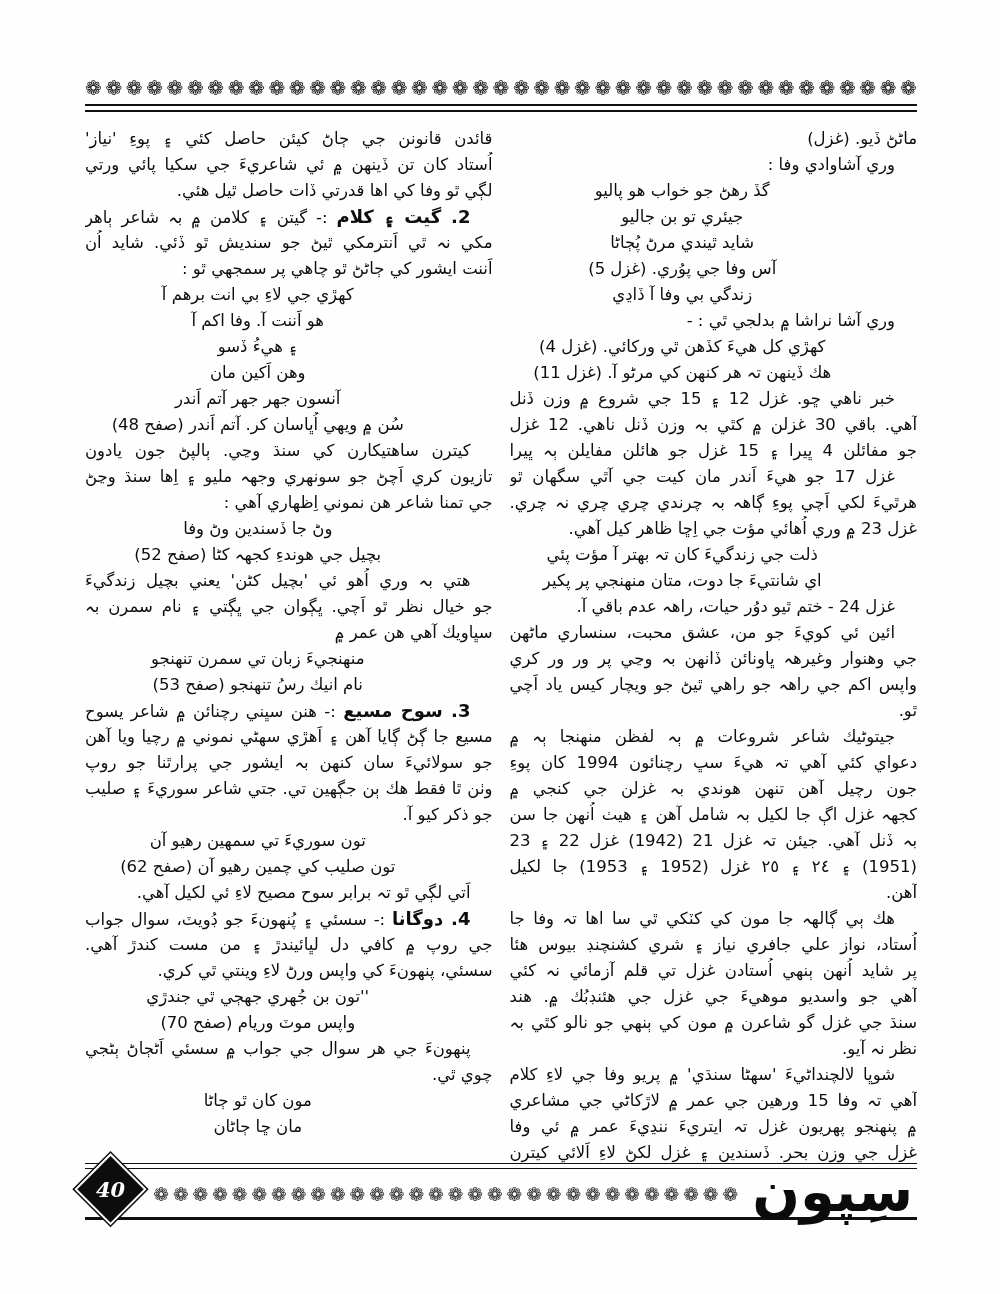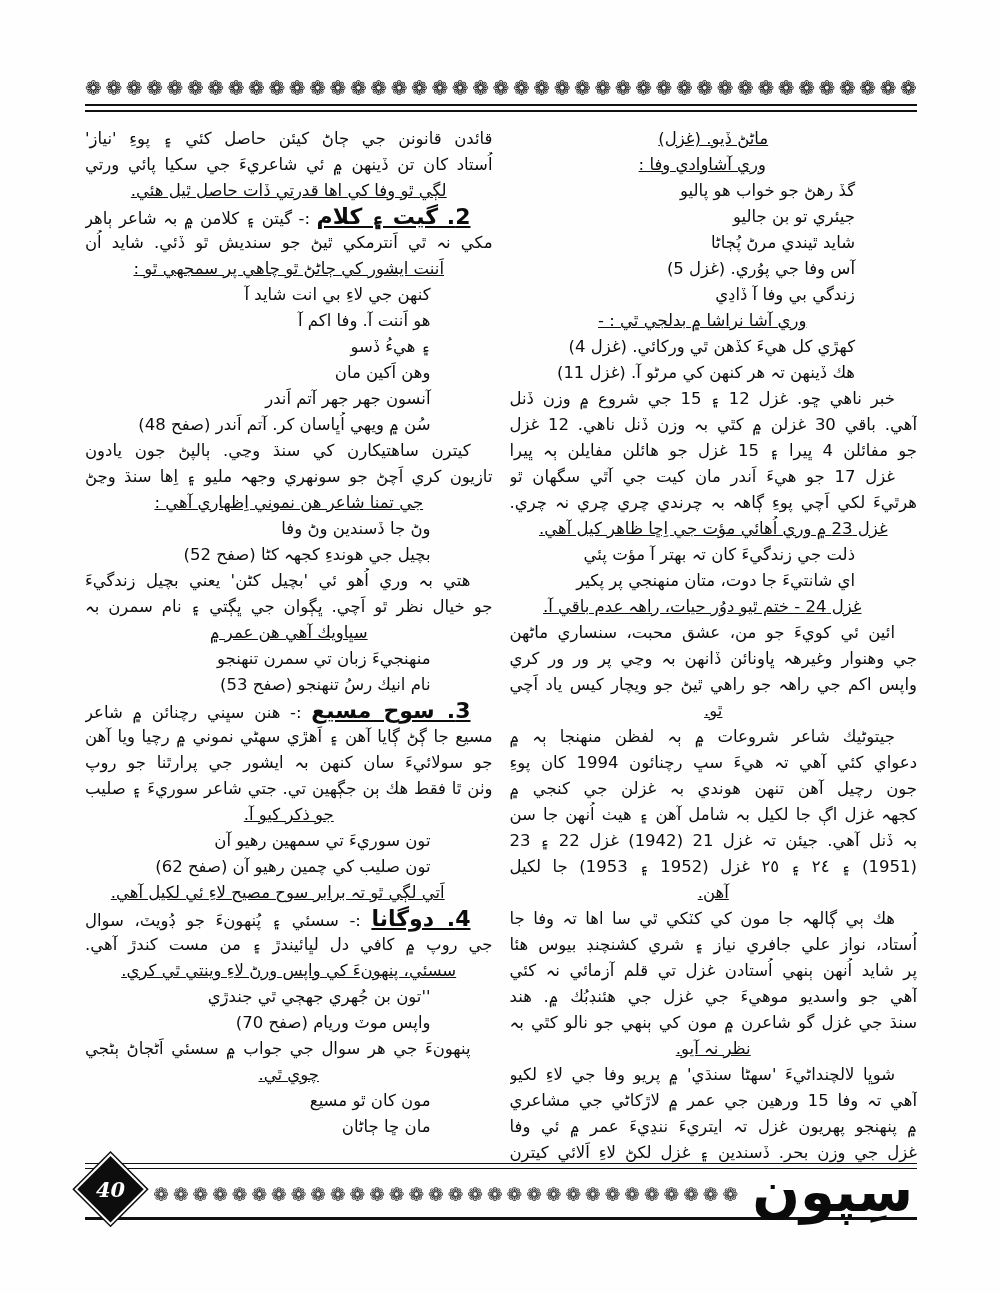--- a/index.html
+++ b/index.html
@@ -30,24 +30,24 @@
   .columns {
     position: absolute; left: 85px; right: 83px; top: 118px;
     display: flex; gap: 17px;
   }
   .col { flex: 1 1 0; min-width: 0; font-size: 16.5px; color: #0d0d0d; margin-top: 8px; }
   .line {
     height: 26px; line-height: 26px;
     overflow: hidden; direction: rtl;
   }
   .line.j  { text-align: justify; text-align-last: justify; }
-  .line.e  { text-align: center; text-decoration: underline; }
-  .line.v  { text-align: right; padding-right: 62px; }
+  .line.e  { text-align: right; }
+  .line.v  { text-align: center; padding-right: 62px; }
   .line.i  { text-indent: 22px; }
-  .line b  { font-weight: bold; font-size: 22px; letter-spacing: 0.5px; text-decoration: underline; }
+  .line b  { font-weight: bold; font-size: 18px; letter-spacing: 0.5px; }
 
   
   .footer { position: absolute; left: 85px; right: 83px; top: 1163px; }
   .band {
     position: relative;
     border-top: 1.5px solid #101010;
     margin-top: 0;
   }
   .band-inner {
     margin-top: 4px;
@@ -163,33 +163,33 @@
         <div class="line j">كجهہ غزل اڳ جا لكيل بہ شامل آهن ۽ هيٺ اُنهن جا سن</div>
         <div class="line j">بہ ڏنل آهي. جيئن تہ غزل 21 (1942) غزل 22 ۽ 23</div>
         <div class="line j">(1951) ۽ ٢٤ ۽ ٢٥ غزل (1952 ۽ 1953) جا لكيل</div>
         <div class="line e">آهن.</div>
         <div class="line j i">هك ٻي ڳالهہ جا مون كي كٽكي ٿي سا اها تہ وفا جا</div>
         <div class="line j">اُستاد، نواز علي جافري نياز ۽ شري كشنچنڊ بيوس هئا</div>
         <div class="line j">پر شايد اُنهن ٻنهي اُستادن غزل تي قلم آزمائي نہ كئي</div>
         <div class="line j">آهي جو واسديو موهيءَ جي غزل جي هئنڊبُك ۾. هند</div>
         <div class="line j">سنڌ جي غزل گو شاعرن ۾ مون كي ٻنهي جو نالو كٿي بہ</div>
         <div class="line e">نظر نہ آيو.</div>
-        <div class="line j i">شوڀا لالچنداڻيءَ 'سهڻا سنڌي' ۾ پريو وفا جي لاءِ لكيو</div>
+        <div class="line j i">شوڀا لالچنداڻيءَ 'سهڻا سنڌي' ۾ پريو وفا جي لاءِ كلام</div>
         <div class="line j">آهي تہ وفا 15 ورهين جي عمر ۾ لاڙكاڻي جي مشاعري</div>
         <div class="line j">۾ پنهنجو پهريون غزل تہ ايتريءَ ننڍيءَ عمر ۾ ئي وفا</div>
         <div class="line j">غزل جي وزن بحر. ڏسندين ۽ غزل لكڻ لاءِ اَلائي كيترن</div>
       </div>
     <div class="col" dir="rtl">
         <div class="line j">قائدن قانونن جي ڄاڻ كيئن حاصل كئي ۽ پوءِ 'نياز'</div>
         <div class="line j">اُستاد كان تن ڏينهن ۾ ئي شاعريءَ جي سكيا پائي ورتي</div>
         <div class="line e">لڳي ٿو وفا كي اها قدرتي ڏات حاصل ٿيل هئي.</div>
         <div class="line j i"><b>2. گيت ۽ كلام</b> :- گيتن ۽ كلامن ۾ بہ شاعر ٻاهر</div>
         <div class="line j">مكي نہ ٿي اَنترمكي ٿيڻ جو سنديش ٿو ڏئي. شايد اُن</div>
         <div class="line e">اَننت ايشور كي ڄاڻڻ ٿو چاهي پر سمجهي ٿو :</div>
-        <div class="line v">كنهن جي لاءِ بي انت شايد آ</div>
+        <div class="line v">كهڙي جي لاءِ بي انت برهم آ</div>
         <div class="line v">هو اَننت آ. وفا اكم آ</div>
         <div class="line v">۽ هيءُ ڏسو</div>
         <div class="line v">وهن اَكين مان</div>
         <div class="line v">آنسون جهر جهر آتم اَندر</div>
         <div class="line v">سُن ۾ ويهي اُڀاسان كر. آتم اَندر (صفح 48)</div>
         <div class="line j i">كيترن ساهتيكارن كي سنڌ وڃي. ٻالپڻ جون يادون</div>
         <div class="line j">تازيون كري اَچڻ جو سونهري وجهہ مليو ۽ اِها سنڌ وڃڻ</div>
         <div class="line e">جي تمنا شاعر هن نموني اِظهاري آهي :</div>
         <div class="line v">وڻ جا ڏسندين وڻ وفا</div>
         <div class="line v">بچيل جي هوندءِ كجهہ كڻا (صفح 52)</div>
@@ -206,21 +206,21 @@
         <div class="line v">تون سوريءَ تي سمهين رهيو آن</div>
         <div class="line v">تون صليب كي چمين رهيو آن (صفح 62)</div>
         <div class="line e i">اَتي لڳي ٿو تہ برابر سوح مصيح لاءِ ئي لكيل آهي.</div>
         <div class="line j i"><b>4. دوگانا</b> :- سسئي ۽ پُنهونءَ جو ڊُويٽ، سوال جواب</div>
         <div class="line j">جي روپ ۾ كافي دل لڀائيندڙ ۽ من مست كندڙ آهي.</div>
         <div class="line e">سسئي، پنهونءَ كي واپس ورڻ لاءِ وينتي ٿي كري.</div>
         <div class="line v">''تون بن جُهري جهڄي ٿي جندڙي</div>
         <div class="line v">واپس موٽ وريام (صفح 70)</div>
         <div class="line j i">پنهونءَ جي هر سوال جي جواب ۾ سسئي اَڻڄاڻ ٻڻجي</div>
         <div class="line e">چوي ٿي.</div>
-        <div class="line v">مون كان ٿو مسيع</div>
+        <div class="line v">مون كان ٿو ڄاڻا</div>
         <div class="line v">مان ڇا ڄاڻان</div>
       </div>
   </div>
 
   <div class="footer">
     <div class="band">
       <div class="diamond">
         <span>40</span>
       </div>
       <div class="band-inner">

